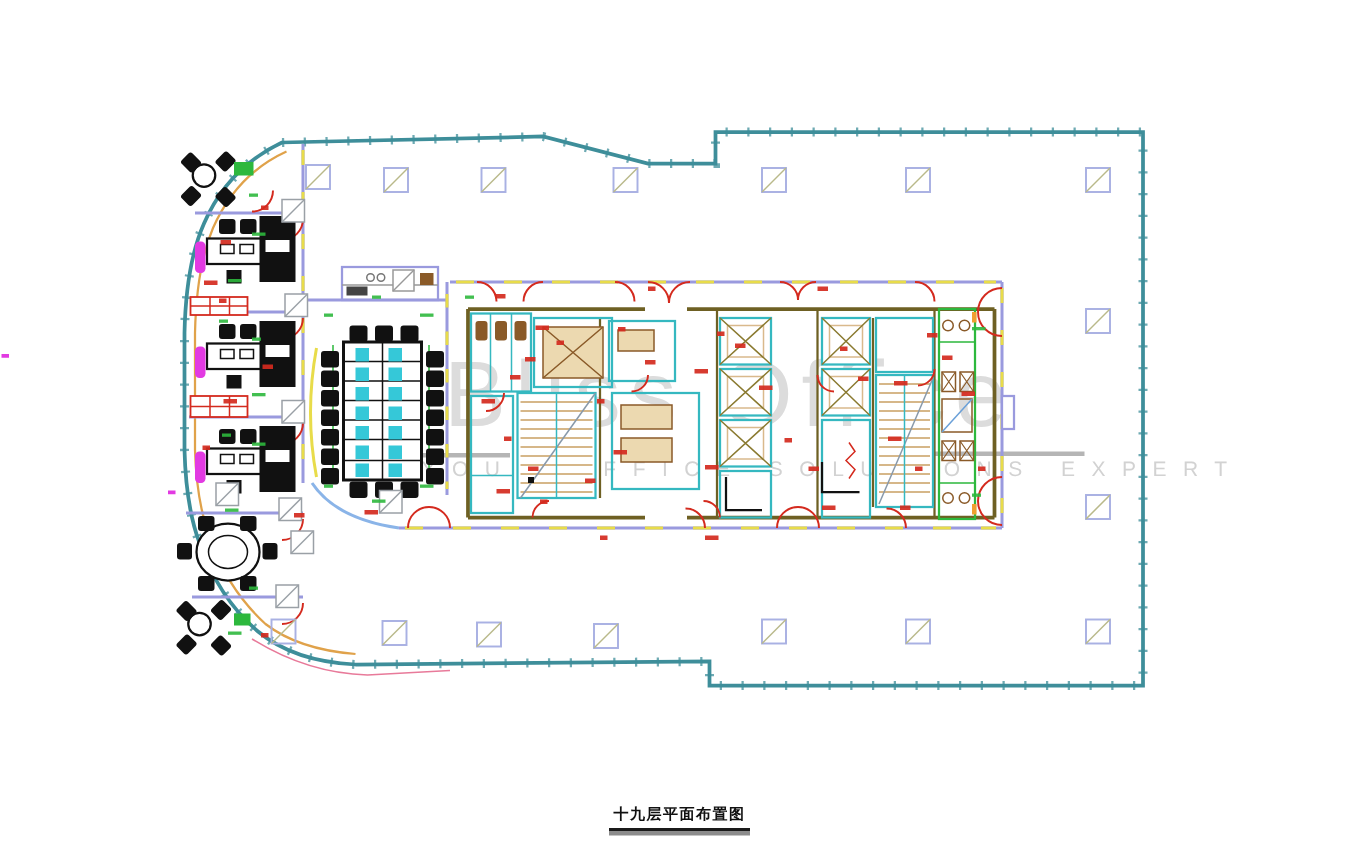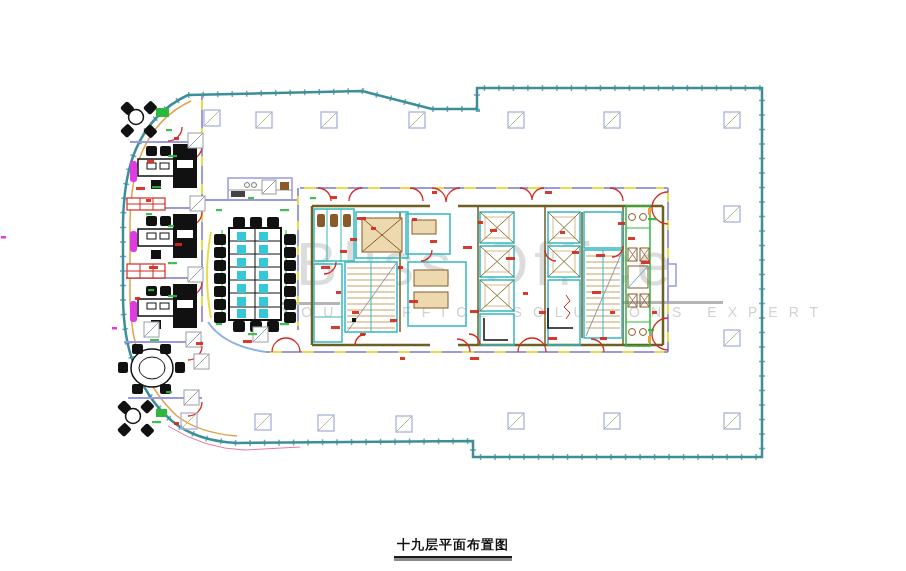--- a/index.html
+++ b/index.html
@@ -8,21 +8,21 @@
   .wm-layer{position:absolute;inset:0;z-index:1;}
   .wm-brand{position:absolute;left:296px;top:228px;font-size:62px;font-weight:400;
             letter-spacing:6px;color:#dcdcdc;white-space:nowrap;}
   .wm-tagline{position:absolute;left:281px;top:304px;font-size:14px;font-weight:400;
               letter-spacing:11px;color:#d2d2d2;white-space:nowrap;}
   .wm-rule{position:absolute;height:3px;background:#b5b5b5;}
   .wm-rule.left{left:268px;top:302px;width:72px;}
   .wm-rule.right{left:612px;top:301px;width:111px;}
   .plan-layer{position:absolute;inset:0;z-index:2;}
   .title-block{position:absolute;left:50%;transform:translateX(-50%);top:536px;z-index:3;
-               font-size:13px;font-weight:bold;color:#111;padding:0 3px 2px 3px;
+               font-size:10px;font-weight:bold;color:#111;padding:0 3px 2px 3px;
                border-bottom:2px solid #1a1a1a;box-shadow:0 3px 0 0 #8c8c8c;
                letter-spacing:1px;white-space:nowrap;}
 </style>
 </head>
 <body>
 
 <div class="canvas">
 
   <div class="wm-layer">
     <div class="wm-brand">Bliss Office</div>

